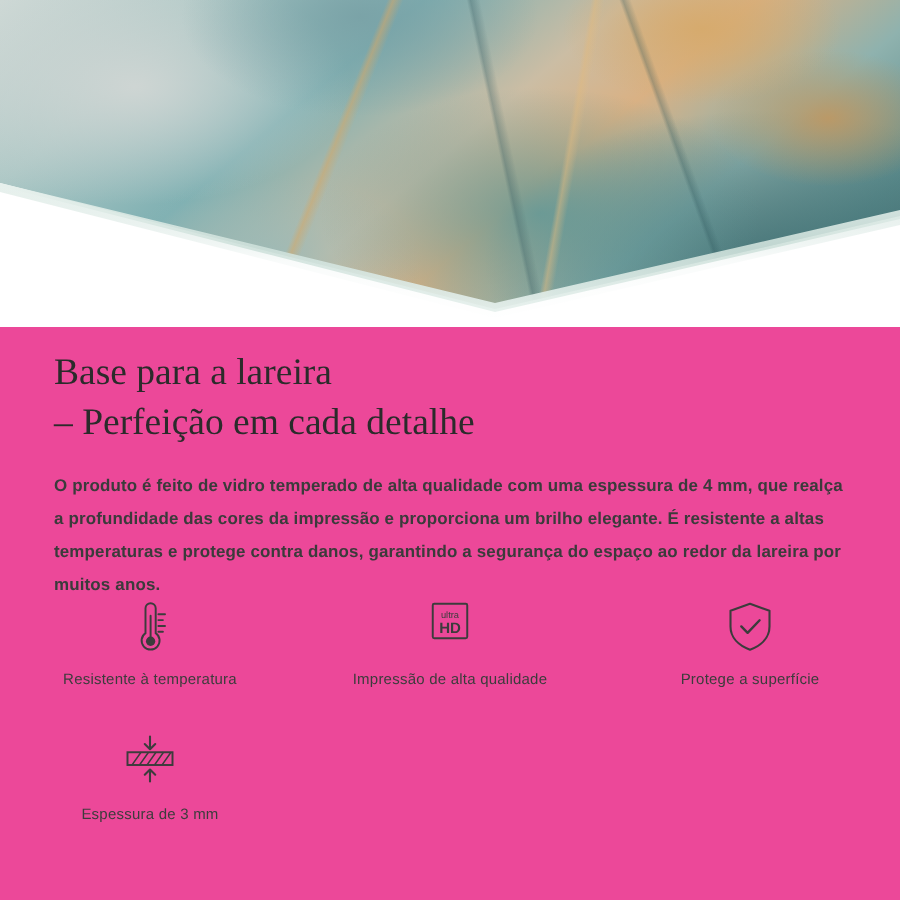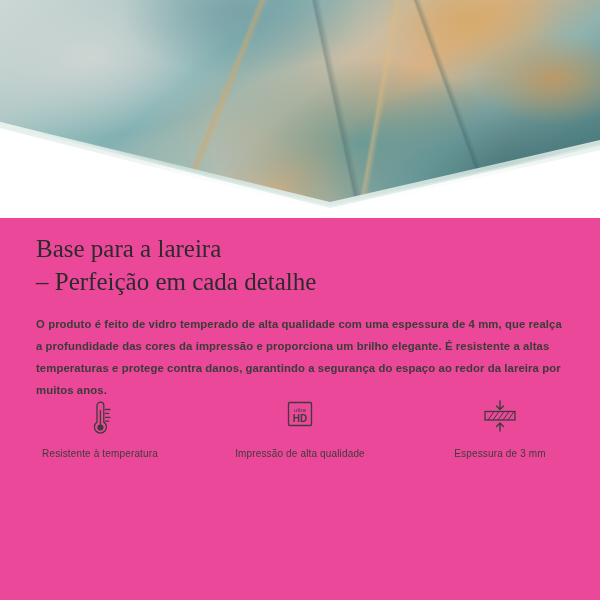--- a/index.html
+++ b/index.html
@@ -193,20 +193,29 @@
       <div class="feature-icon">
         <svg width="40" height="38" viewBox="0 0 40 38">
           <rect x="8.5" y="4.5" width="23" height="23" rx="1" fill="none" stroke="#3c3c3c" stroke-width="1.3"></rect>
           <text x="20" y="14" text-anchor="middle" font-family="Liberation Sans, sans-serif" font-size="6.2" fill="#3c3c3c">ultra</text>
           <text x="20" y="24" text-anchor="middle" font-family="Liberation Sans, sans-serif" font-size="10" font-weight="bold" fill="#3c3c3c">HD</text>
         </svg>
       </div>
       <div class="feature-label">Impressão de alta qualidade</div>
     </div>
 
+    <div class="feature">
+      <div class="feature-icon">
+        <svg width="36" height="40" viewBox="0 0 36 40">
+          <path d="M18 4.5 31 9.2v10.5c0 7.2-5.3 12.6-13 15.4-7.7-2.8-13-8.2-13-15.4V9.2z" fill="none" stroke="#3c3c3c" stroke-width="1.4" stroke-linejoin="round"></path>
+          <path d="M12.2 19.6l4.2 4.3 8-8.4" fill="none" stroke="#3c3c3c" stroke-width="1.6" stroke-linecap="round" stroke-linejoin="round"></path>
+        </svg>
+      </div>
+      <div class="feature-label">Protege a superfície</div>
+    </div>
 
 
 
     <div class="feature">
       <div class="feature-icon">
         <svg width="44" height="36" viewBox="0 0 44 36">
           <path d="M22 3v7.5M18.5 8l3.5 3.5L25.5 8" fill="none" stroke="#3c3c3c" stroke-width="1.4" stroke-linecap="round" stroke-linejoin="round"></path>
           <rect x="7" y="13.5" width="30" height="8.5" fill="none" stroke="#3c3c3c" stroke-width="1.3"></rect>
           <path d="M10 22l6-8.5M15 22l6-8.5M20 22l6-8.5M25 22l6-8.5M30 22l6-8.5" stroke="#3c3c3c" stroke-width="1"></path>
           <path d="M22 33v-7.5M18.5 28.5l3.5-3.5 3.5 3.5" fill="none" stroke="#3c3c3c" stroke-width="1.4" stroke-linecap="round" stroke-linejoin="round"></path>

